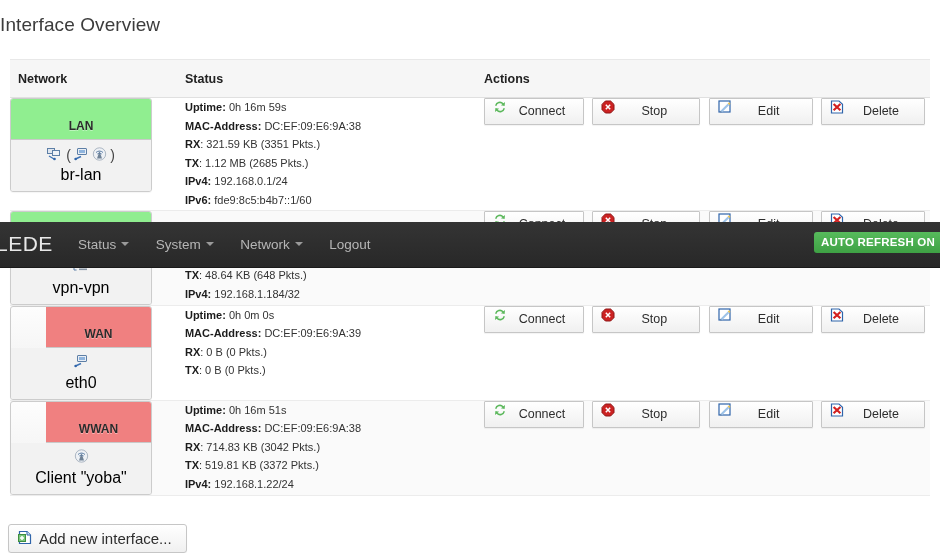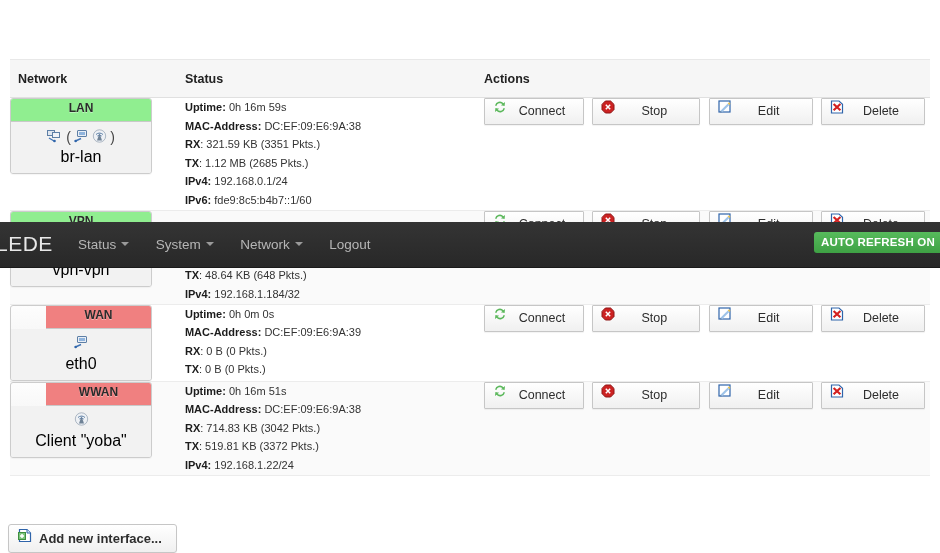--- a/index.html
+++ b/index.html
@@ -68,21 +68,21 @@
     background: linear-gradient(#fdfdfd, #eeeeee);
     overflow: hidden;
     box-shadow: 0 1px 1px rgba(0,0,0,0.04);
   }
   .net-badge {
     display: block;
     text-align: center;
     font-size: 12px;
     font-weight: bold;
     color: #2b2b2b;
-    padding: 2px 0 6px 0;
+    padding: 20px 0 6px 0;
     border-bottom: 1px solid #c9c9c9;
     text-shadow: 0 1px 0 rgba(255,255,255,0.4);
   }
   .net-badge.up   { background: #90ee90; }
   .net-badge.down { background: #f08080; margin-left: 35px; }
   .net-body {
     text-align: center;
     padding: 6px 4px 7px 4px;
     background: #f2f2f2;
   }
@@ -201,34 +201,34 @@
   
   .addbtn {
     position: absolute;
     left: 8px; top: 524px;
     height: 29px;
     line-height: 27px;
     border: 1px solid #c6c6c6;
     border-radius: 3px;
     background: linear-gradient(#ffffff, #f0f0f0);
     color: #2d2d2d;
-    font-size: 13px;
+    font-size: 15px;
     padding: 0 14px 0 9px;
     box-shadow: 0 1px 1px rgba(0,0,0,0.05);
     cursor: pointer;
     white-space: nowrap;
-    font-weight: bold;
   }
   .addbtn .ico { margin-right: 6px; position: relative; top: -1px; }
 </style>
 </head>
 <body>
 
 <div id="page">
 
+  <div class="page-title">Interface Overview</div>
 
   <table class="iface-table">
     <thead>
       <tr class="thead-row">
         <th class="col-network">Network</th>
         <th class="col-status">Status</th>
         <th class="col-actions">Actions</th>
       </tr>
     </thead>
     <tbody>

